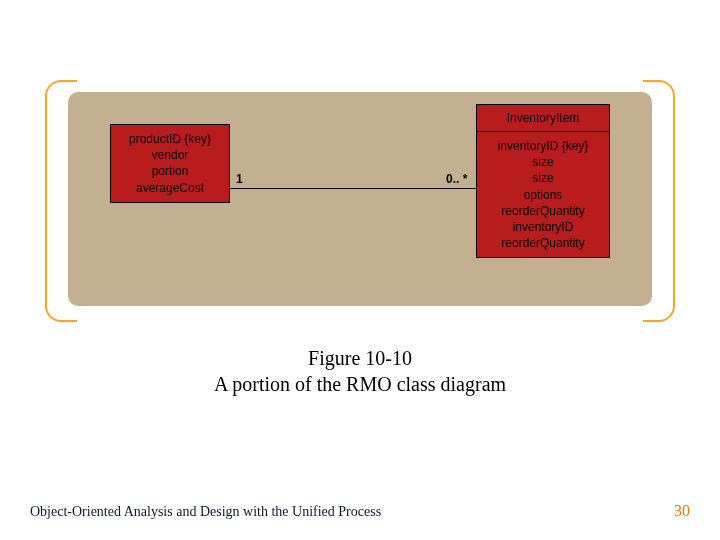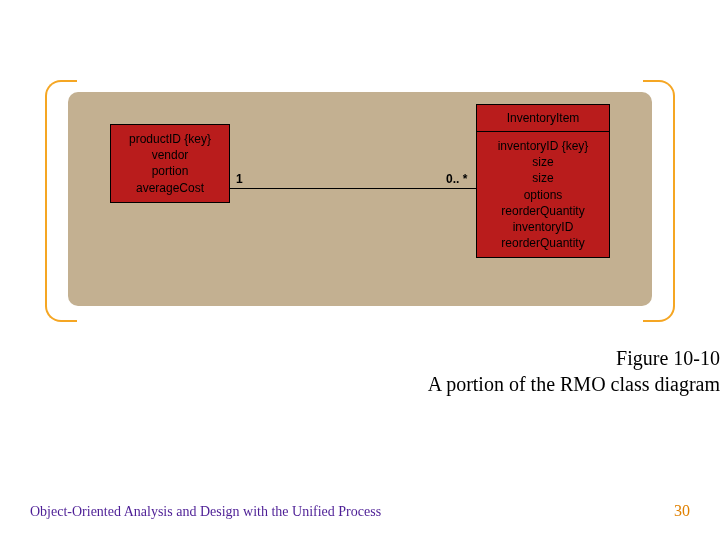--- a/index.html
+++ b/index.html
@@ -7,22 +7,22 @@
   .bracket{position:absolute;border:2px solid #f5a623;width:30px;height:238px}
   .bracket.left{left:45px;top:80px;border-right:none;border-radius:16px 0 0 16px}
   .bracket.right{right:45px;top:80px;border-left:none;border-radius:0 16px 16px 0}
   .panel{position:absolute;left:68px;top:92px;width:584px;height:214px;background:#c3b091;border-radius:10px}
   .cls{position:absolute;background:#b91c1c;border:1px solid #000;font-size:12px;text-align:center}
   .cls .name{padding:6px 10px;border-bottom:1px solid #000}
   .cls .attrs{padding:6px 10px}
   .cls .attrs div{line-height:1.35}
   .assoc{position:absolute;height:0;border-top:1px solid #000}
   .mult{position:absolute;font-size:12px;font-weight:bold}
-  .caption{position:absolute;top:345px;left:0;width:720px;text-align:right;font-family:'Times New Roman',serif;font-size:20px;line-height:1.3}
-  .footer-l{position:absolute;bottom:20px;left:30px;font-family:'Times New Roman',serif;font-size:14px;color:#4c1d95}
+  .caption{position:absolute;top:345px;left:0;width:720px;text-align:center;font-family:'Times New Roman',serif;font-size:20px;line-height:1.3}
+  .footer-l{position:absolute;bottom:20px;left:30px;font-family:'Times New Roman',serif;font-size:14px;color:#0f172a}
   .footer-r{position:absolute;bottom:20px;right:30px;font-family:'Times New Roman',serif;font-size:16px;color:#e08000}
 </style>
 </head>
 <body>
 
 <div class="slide">
   <div class="bracket left"></div>
   <div class="bracket right"></div>
 
   <div class="panel">

